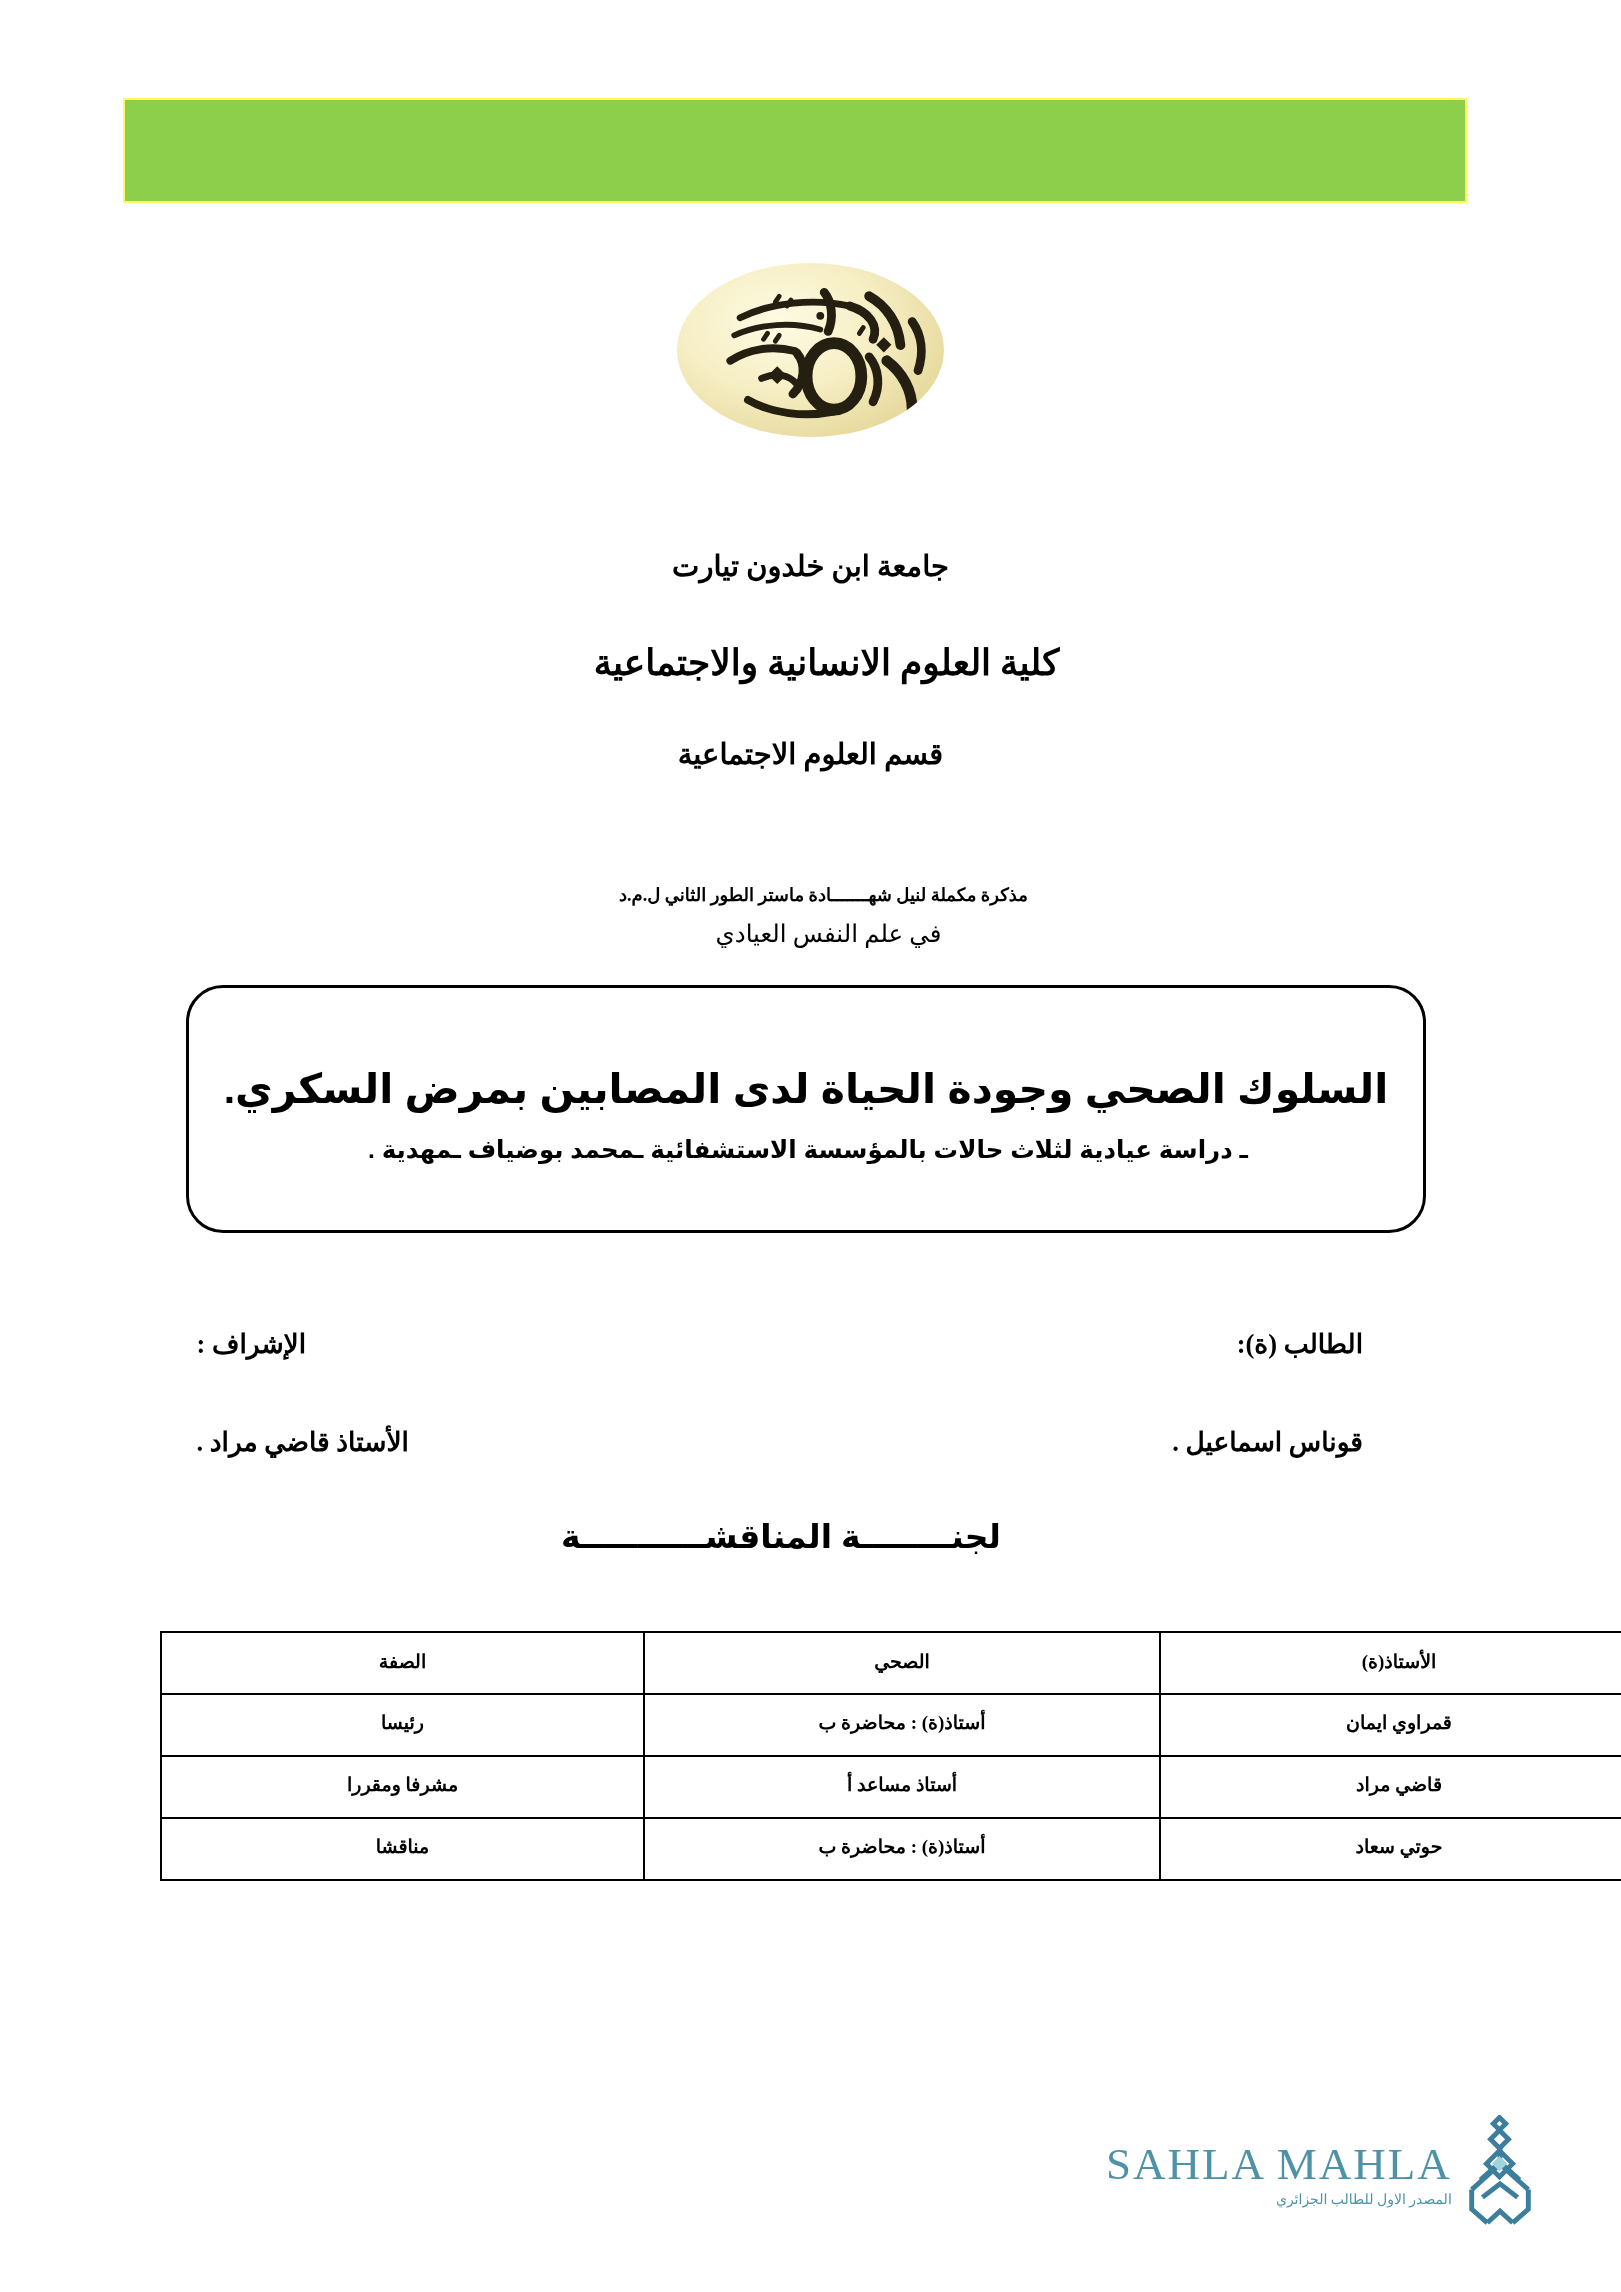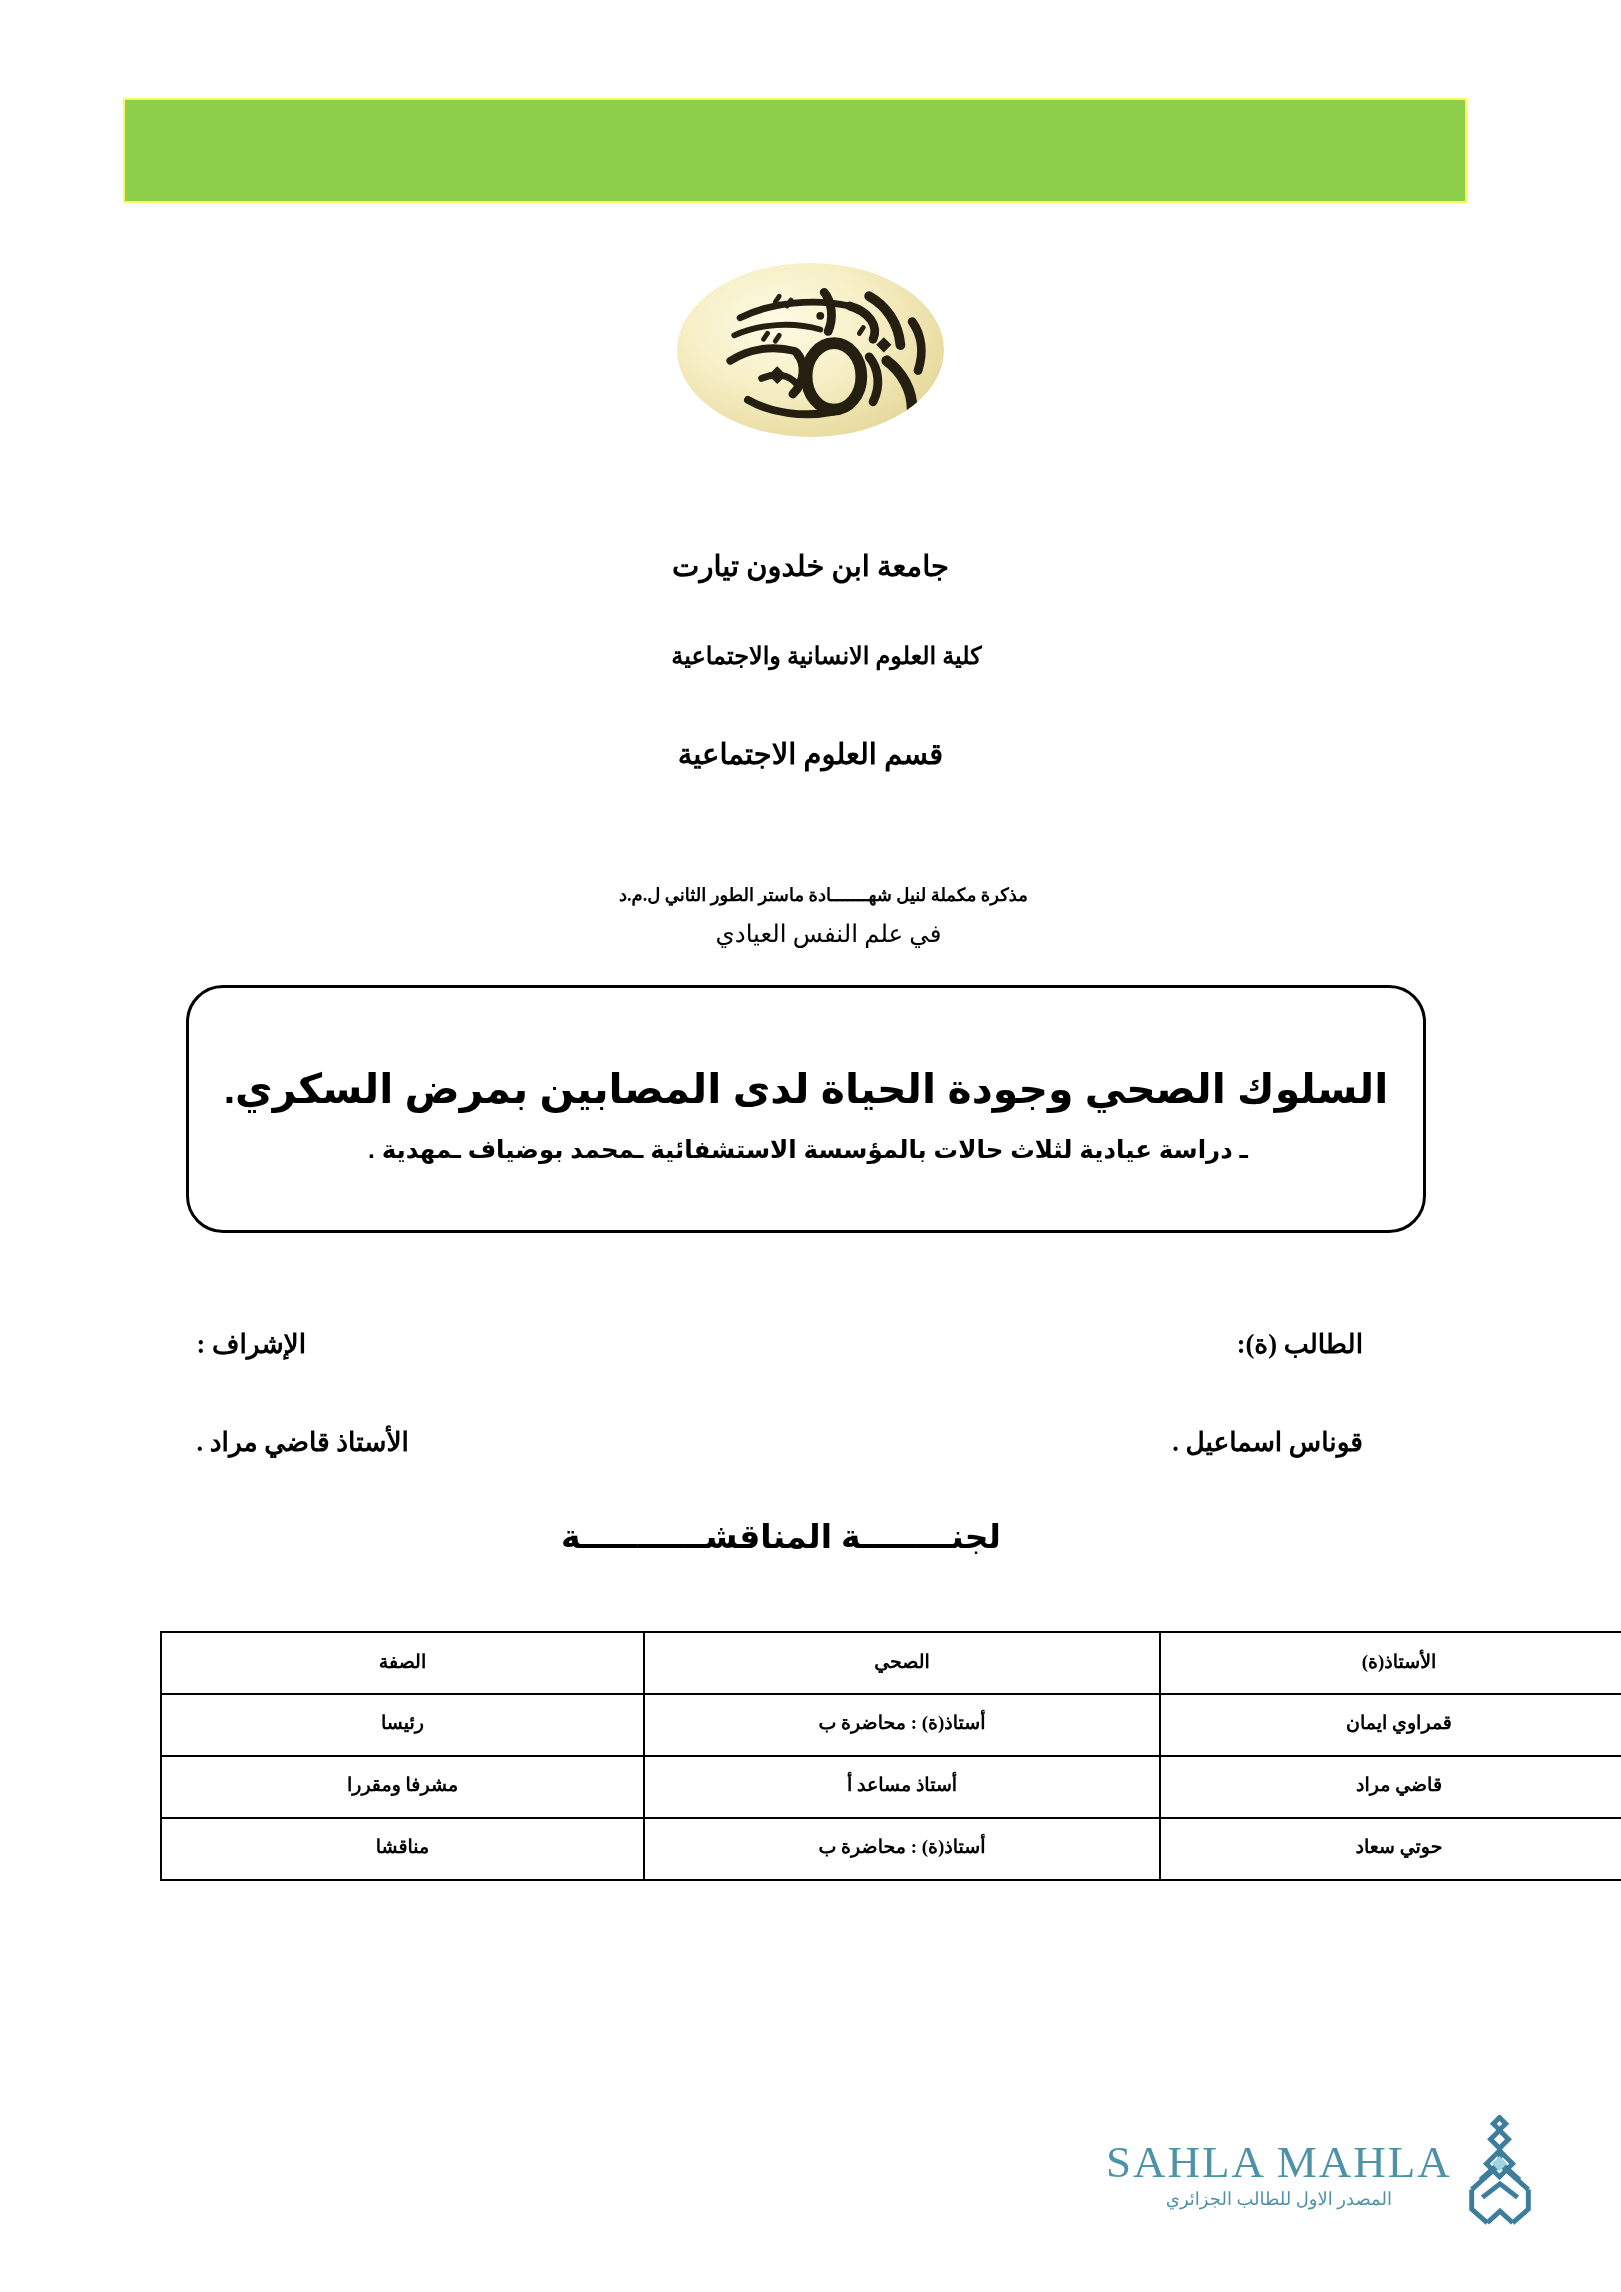--- a/index.html
+++ b/index.html
@@ -58,21 +58,21 @@
   
   .ctr {
     position: absolute;
     left: 0;
     right: 0;
     text-align: center;
     direction: rtl;
     font-weight: bold;
   }
   .uni-name   { top: 549px;  font-size: 29px; letter-spacing: 0.5px;}
-  .faculty    { top: 642px;  font-size: 24px; padding-left: 32px; }
+  .faculty    { top: 642px;  font-size: 36px; padding-left: 32px; }
   .department { top: 737px;  font-size: 29px; }
 
   .memo-line1 { top: 884px;  font-size: 18px; font-weight: bold; padding-left: 26px;}
   .memo-line2 { top: 919px;  font-size: 24.5px; font-weight: normal; margin-left: 36px;}
 
   
   .title-box {
     position: absolute;
     left: 186px;
     top: 985px;
@@ -188,24 +188,24 @@
   .wm-title {
     font-family: "Liberation Serif", "DejaVu Serif", serif;
     font-size: 45px;
     letter-spacing: 2px;
     color: #4E92A8;
     line-height: 1.0;
     white-space: nowrap;
   }
   .wm-sub {
     direction: rtl;
-    font-size: 18px;
+    font-size: 14px;
     color: #4E92A8;
     margin-top: 3.9px;
-    text-align: center;
+    text-align: right;
     white-space: nowrap;
   }
   .wm-mark { flex: 0 0 auto; }
 </style>
 </head>
 <body>
 
 <div class="page">
 
   <div class="banner"></div>

